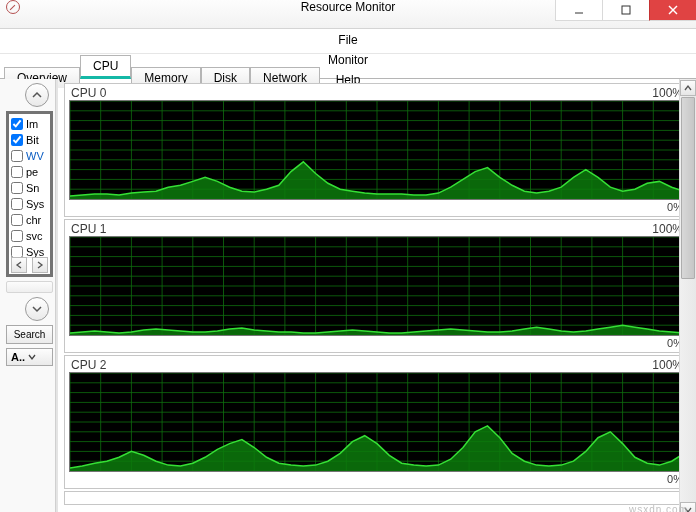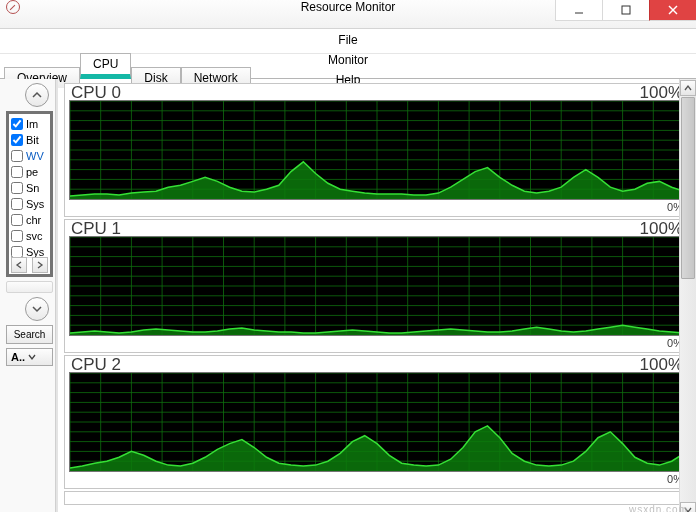--- a/index.html
+++ b/index.html
@@ -94,21 +94,21 @@
     border: 1px solid #b5b5b5;
     border-bottom: none;
     background: linear-gradient(#fdfdfd,#ececec);
     margin-right: 0px;
     position:relative;
     top:10px;
   }
   .tabs .tab.active {
     background:#fff;
     border-top: 1px solid #b5b5b5;
-    border-bottom: 5px solid #14b8a6;
+    border-bottom: 3px solid #14b8a6;
     top:1px;
     z-index:2;
     font-weight: normal;
   }
 
   
   .body {
     display:flex;
     height: calc(512px - 28px - 22px - 22px);
     position: relative;
@@ -213,21 +213,21 @@
     border:1px solid #c6c6c6;
     padding: 2px 4px 2px 4px;
     background:#fff;
     display:flex;
     flex-direction:column;
     box-sizing:border-box;
   }
   .chart-head {
     display:flex;
     justify-content:space-between;
-    font-size:17px;
+    font-size:12px;
     color:#3a3a3a;
     padding: 0 2px;
     height: 14px;
     align-items:center;
     text-align:center;
   }
   .chart-plot {
     height: 100px;
     background:#000;
     position:relative;
@@ -323,20 +323,21 @@
 
 <div class="menubar">
   <div class="menu-item">File</div>
   <div class="menu-item">Monitor</div>
   <div class="menu-item">Help</div>
 </div>
 
 <div class="tabs">
   <div class="tab">Overview</div>
   <div class="tab active">CPU</div>
+  <div class="tab">Memory</div>
   <div class="tab">Disk</div>
   <div class="tab">Network</div>
 </div>
 
 <div class="body">
 
   <div class="sidebar">
     <div class="round-btn">
       <svg width="10" height="10">
           <polyline points="1,7 5,3 9,7" fill="none" stroke="#555" stroke-width="1.5"></polyline>

